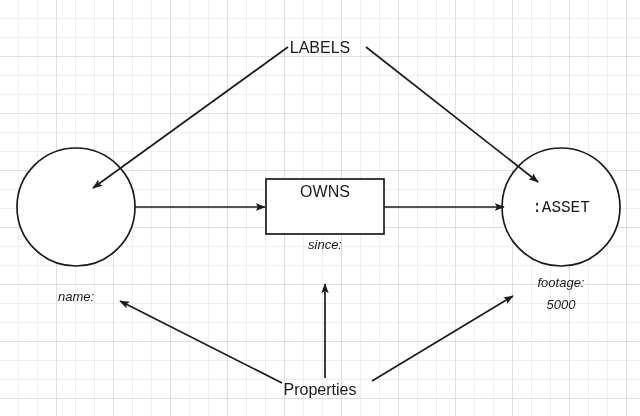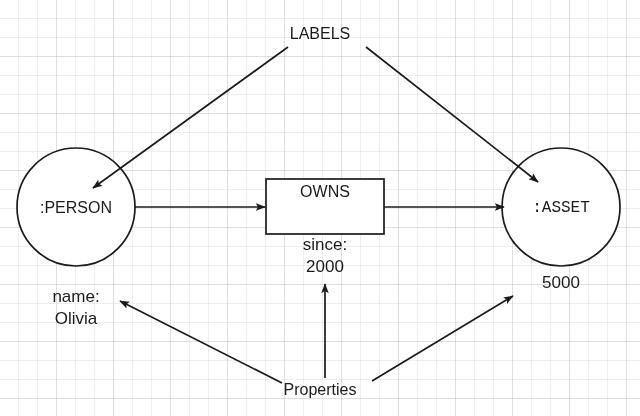--- a/index.html
+++ b/index.html
@@ -40,25 +40,26 @@
   .node-label {
     position: absolute;
     font-size: 16px;
     color: #1b1b1b;
     text-align: center;
     white-space: nowrap;
     line-height: 1.0;
   }
   .free-label {
     position: absolute;
-    font-size: 17px;
+    font-size: 13px;
     color: #1b1b1b;
     text-align: center;
     line-height: 22px;
     white-space: nowrap;
+    font-style: italic;
   }
   .annot-label {
     position: absolute;
     font-size: 16px;
     color: #1b1b1b;
     text-align: center;
     white-space: nowrap;
     line-height: 1.0;
   }
 </style>
@@ -86,37 +87,35 @@
 
     <line x1="384" y1="207" x2="504" y2="207" stroke="#1b1b1b" stroke-width="1.7" marker-end="url(#arrowhead)"></line>
 
     <line x1="282" y1="383" x2="120" y2="301" stroke="#1b1b1b" stroke-width="1.7" marker-end="url(#arrowhead)"></line>
 
     <line x1="325" y1="378" x2="325" y2="284" stroke="#1b1b1b" stroke-width="1.7" marker-end="url(#arrowhead)"></line>
 
     <line x1="372" y1="381" x2="513" y2="296" stroke="#1b1b1b" stroke-width="1.7" marker-end="url(#arrowhead)"></line>
   </svg>
 
-  <div class="annot-label" style="left:0; top:26px; width:640px;">LABELS</div>
+  <div class="annot-label" style="left:0; top:40px; width:640px;">LABELS</div>
 
-  <div class="node-label" style="left:0; top:200px; width:152px;">:PERSON</div>
 
   <div class="node-label" style="left:266px; top:184px; width:118px;">OWNS</div>
 
   <div class="node-label" style="left:485px; top:200px; width:152px;font-family:Liberation Mono, monospace;">:ASSET</div>
 
   <div class="free-label" style="left:6px; top:286px; width:140px;">
     <div>name:</div>
-    <div>Olivia</div>
   </div>
 
   <div class="free-label" style="left:265px; top:234px; width:120px;">
     <div>since:</div>
-    <div>2000</div>
   </div>
 
   <div class="free-label" style="left:491px; top:272px; width:140px;">
+    <div>footage:</div>
     <div>5000</div>
   </div>
 
   <div class="annot-label" style="left:0; top:382px; width:640px;">Properties</div>
 
 </div>
 
 </body></html>

